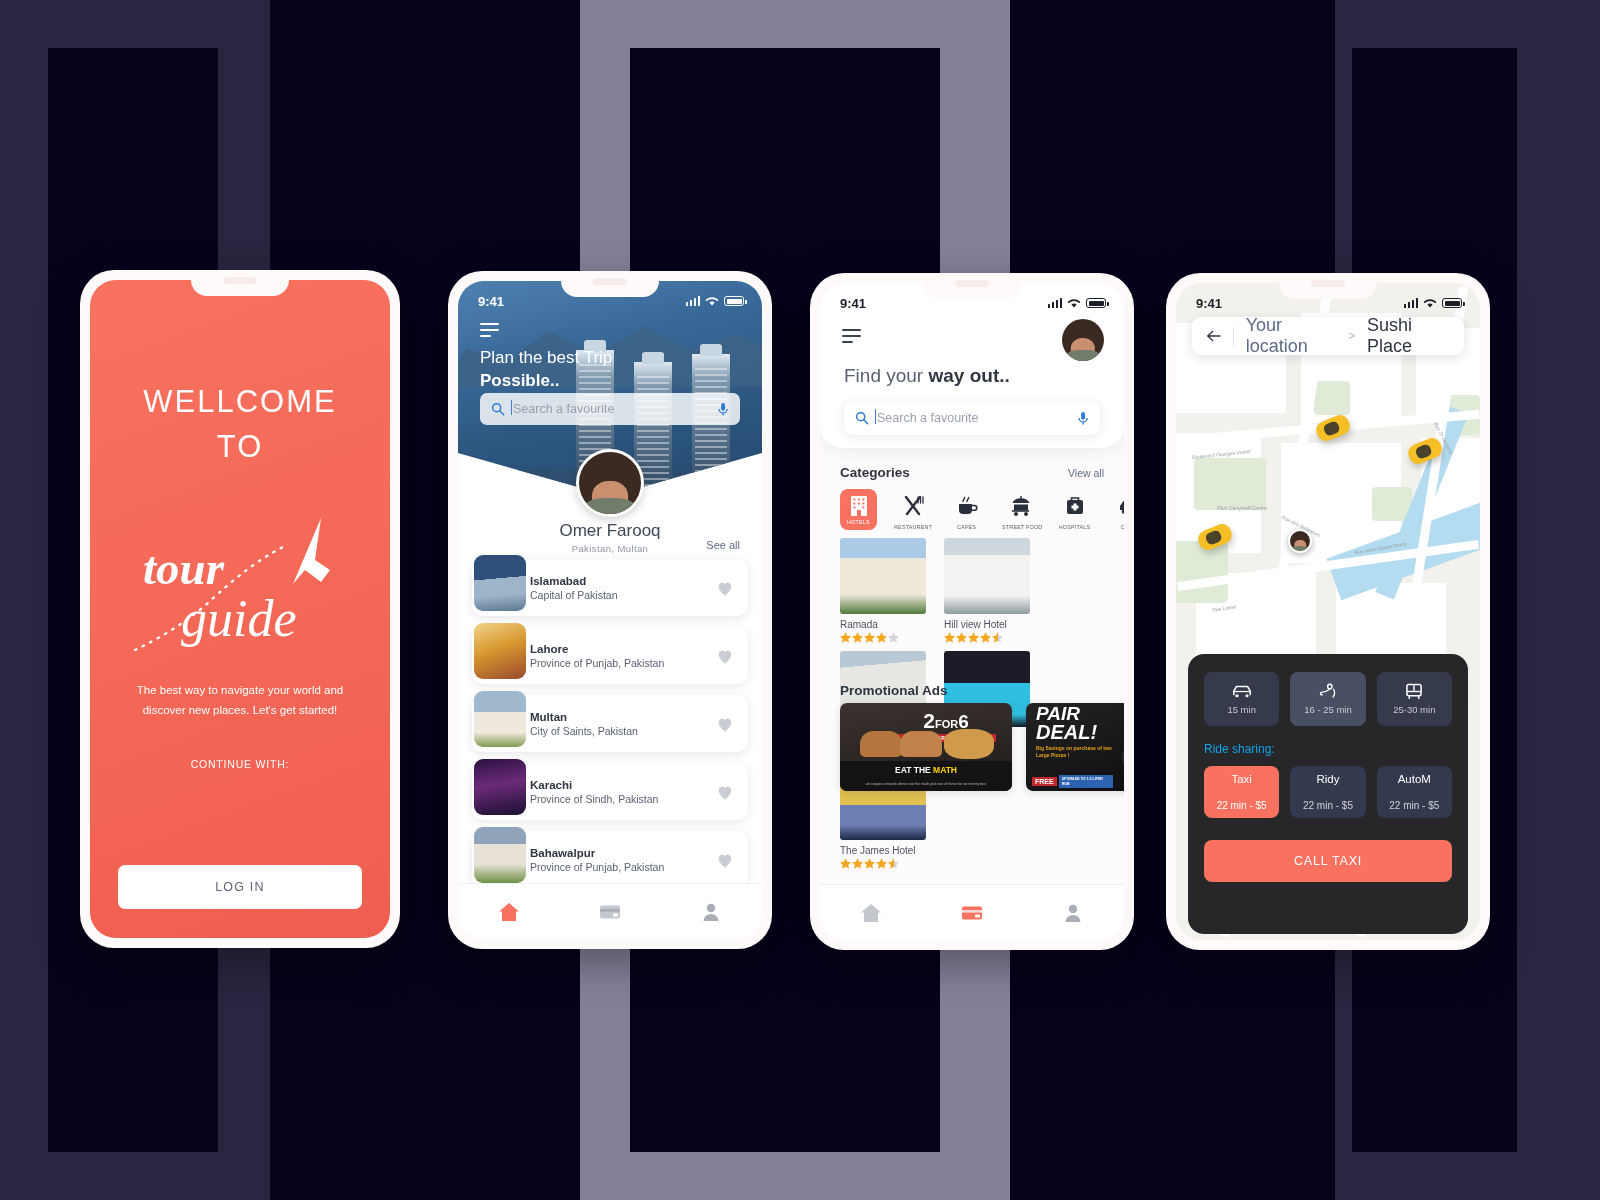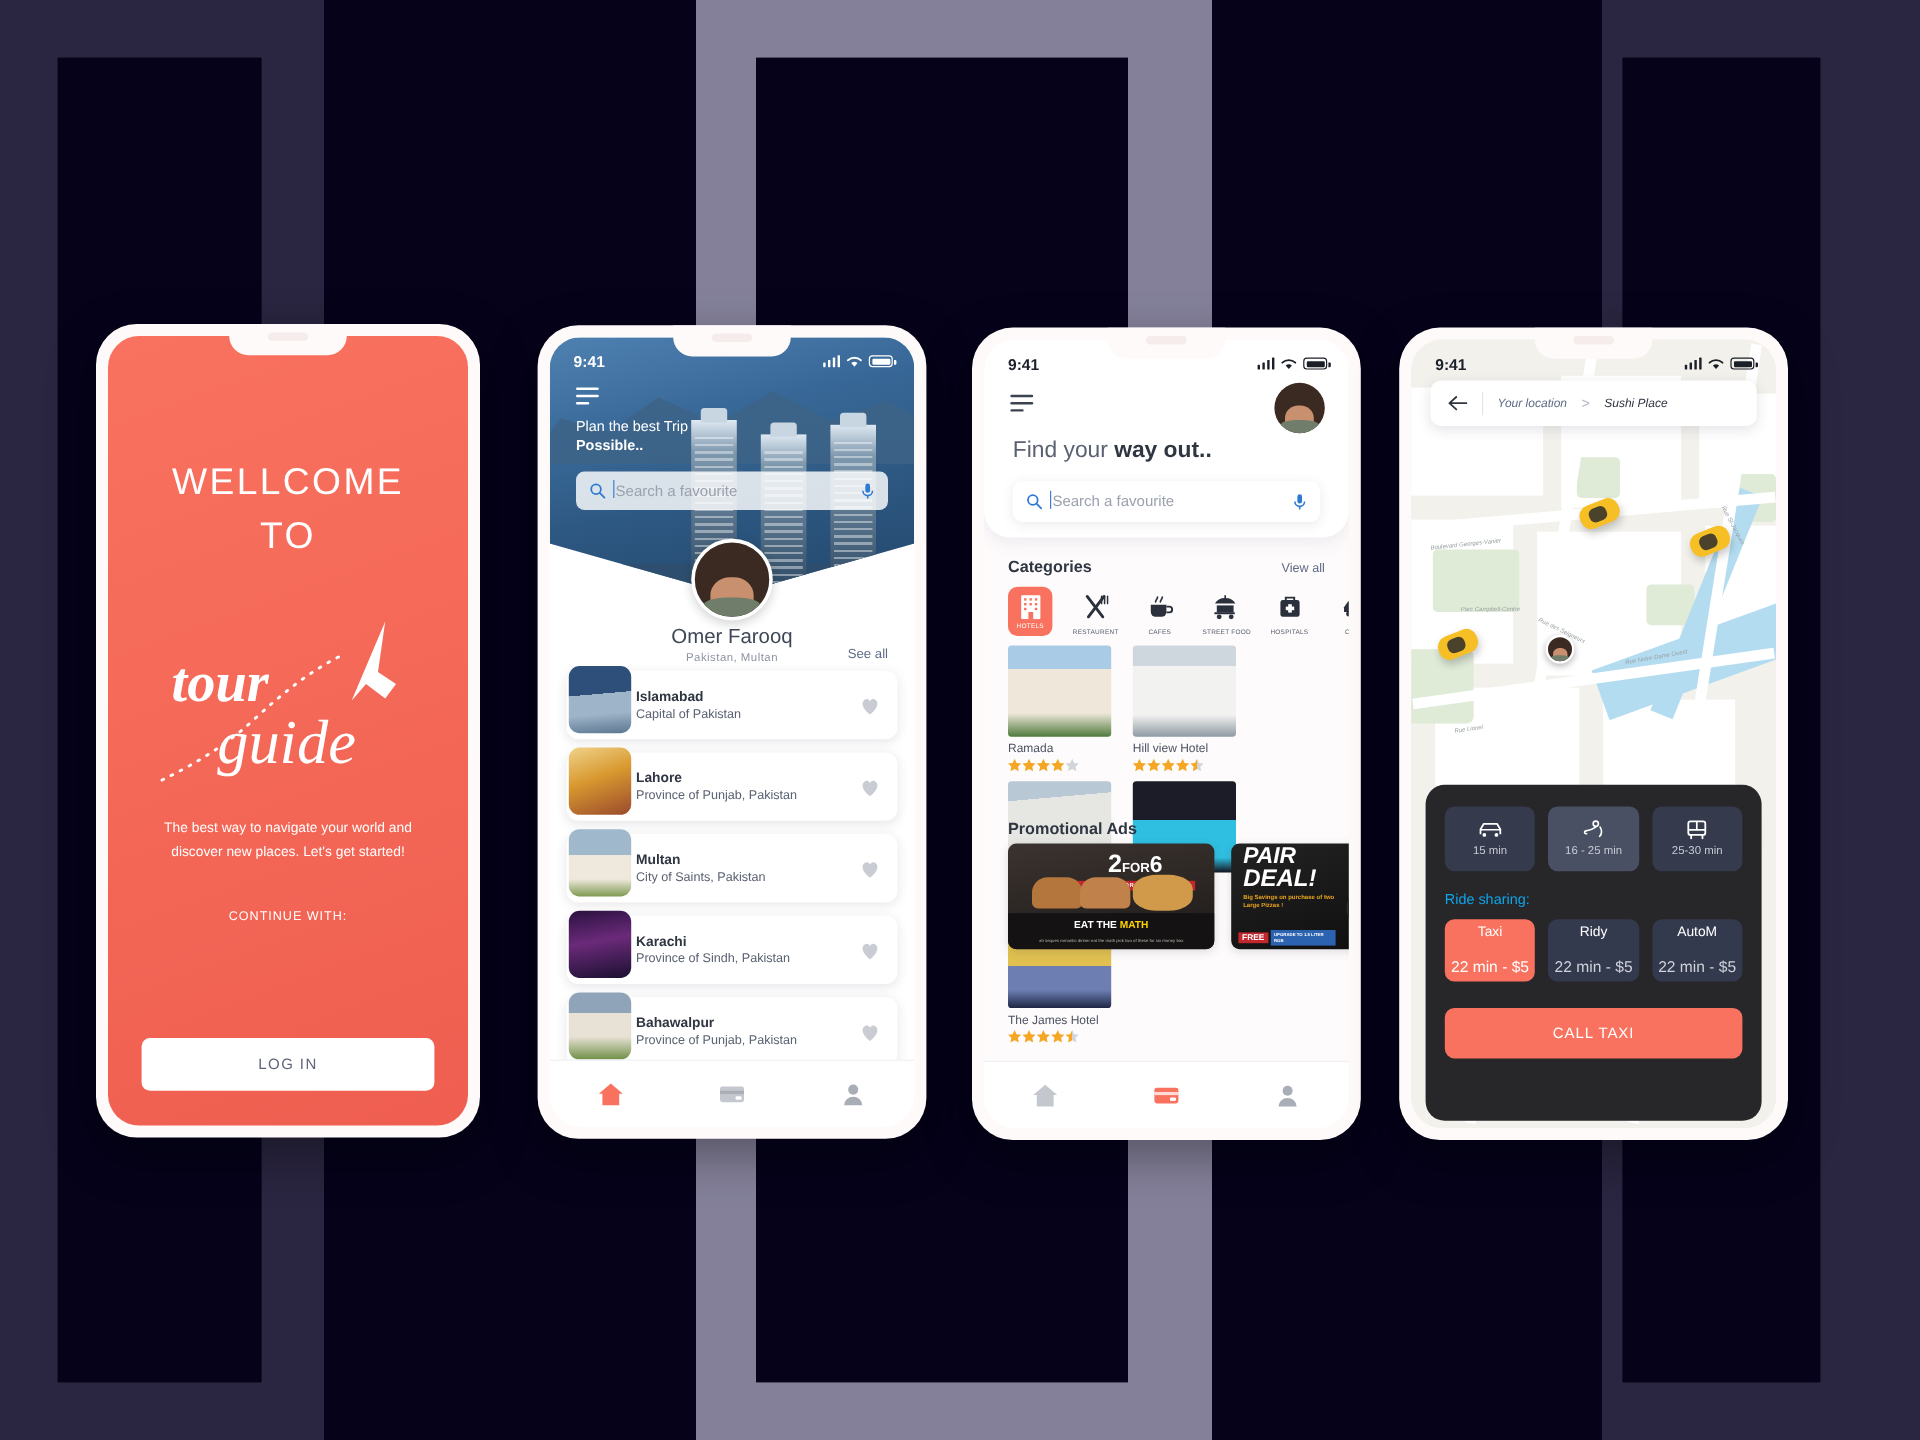--- a/index.html
+++ b/index.html
@@ -124,21 +124,21 @@
   .twr::before{content:"";position:absolute;top:-10px;left:22%;width:56%;height:12px;background:#c8d6e2;border-radius:3px 3px 0 0;}
   .twr::after{content:"";position:absolute;inset:14px 3px 0;background:
     repeating-linear-gradient(180deg,rgba(255,255,255,.42) 0 2px,transparent 2px 6px);}
   .t1{left:118px;width:38px;height:150px}
   .t2{left:176px;width:38px;height:138px}
   .t3{left:234px;width:38px;height:146px}
   .road{position:absolute;bottom:0;left:0;right:0;height:26px;background:#2f4e6b;opacity:.75;}
   .hamb { position:absolute; top:42px; left:22px; z-index:12; cursor:pointer; }
   .hamb i{display:block;height:2px;background:#fff;border-radius:1px;margin-bottom:4px;}
   .hamb i:nth-child(1){width:19px}.hamb i:nth-child(2){width:19px}.hamb i:nth-child(3){width:11px}
-  .s2-tagline{position:absolute;top:66px;left:22px;z-index:12;color:#fff;font-size:12px;line-height:1.35;}
+  .s2-tagline{position:absolute;top:66px;left:22px;z-index:12;color:#fff;font-size:17px;line-height:1.35;}
   .s2-tagline b{font-weight:bold;}
   .searchbar{
     position:absolute;left:22px;right:22px;height:32px;
     background:rgba(255,255,255,.82);border-radius:7px;
     display:flex;align-items:center;padding:0 11px;gap:8px;z-index:12;
   }
   .s2-search{top:112px;}
   .search-txt{flex:1;font-size:12.5px;color:#9aa1ad;position:relative;}
   .search-txt::before{content:"";position:absolute;left:-2px;top:-2px;width:1px;height:15px;background:#3b82d6;}
   .avatar{border-radius:50%;overflow:hidden;background:#3b2a22;position:relative;}
@@ -211,21 +211,21 @@
   .taxi{position:absolute;width:34px;height:20px;background:#f6bf26;border-radius:9px;
     box-shadow:0 4px 7px rgba(0,0,0,.22);}
   .taxi::after{content:"";position:absolute;left:8px;top:4px;width:15px;height:12px;
     background:#2b2b2b;border-radius:5px;opacity:.85;}
   .backbar{
     position:absolute;top:34px;left:16px;right:16px;height:38px;background:#fff;
     border-radius:9px;display:flex;align-items:center;padding:0 14px;gap:12px;z-index:20;
     box-shadow:0 3px 11px rgba(60,60,90,.15);
   }
   .backdiv{width:1px;height:19px;background:#e3e5ea;}
-  .crumb{font-size:10px;color:#5e6b85;cursor:pointer;font-style:italic;}
+  .crumb{font-size:18px;color:#5e6b85;cursor:pointer;}
   .crumb.cur{color:#2f3642;}
   .crumb-sep{color:#b4b9c4;font-size:12px;}
   .locbtn{position:absolute;right:18px;bottom:232px;width:32px;height:32px;background:#fff;
     border-radius:9px;display:flex;align-items:center;justify-content:center;z-index:20;
     box-shadow:0 3px 9px rgba(0,0,0,.17);cursor:pointer;}
   .me-marker{position:absolute;width:24px;height:24px;border-radius:50%;border:2.5px solid #fff;
     overflow:hidden;box-shadow:0 2px 6px rgba(0,0,0,.3);z-index:15;}
   .ridepanel{
     position:absolute;left:12px;right:12px;bottom:6px;height:280px;background:#272629;
     border-radius:16px;z-index:22;padding:18px 16px 0;
@@ -234,21 +234,21 @@
   .mode{flex:1;height:54px;background:#353a4d;border-radius:8px;display:flex;flex-direction:column;
     align-items:center;justify-content:center;gap:4px;cursor:pointer;}
   .mode.sel{background:#4a5063;}
   .mode .mt{font-size:9.5px;color:#c7cad3;}
   .ridelabel{font-size:12px;color:#0ea5e9;margin:16px 0 10px;}
   .rides{display:flex;gap:11px;}
   .ride{flex:1;height:52px;background:#343a4e;border-radius:8px;display:flex;flex-direction:column;
     align-items:center;justify-content:center;gap:3px;cursor:pointer;}
   .ride.sel{background:#f9725f;}
   .ride .rn{font-size:11.5px;color:#fff;}
-  .ride .rp{font-size:13px;color:#cfd2d9;margin-top:12px;}
+  .ride .rp{font-size:10px;color:#cfd2d9;margin-top:12px;}
   .ride.sel .rp{color:#fff;}
   .calltaxi{
     margin-top:22px;height:42px;background:#f9725f;border-radius:8px;border:none;width:100%;
     color:#fff;font-size:12.5px;letter-spacing:.8px;font-family:inherit;cursor:pointer;
   }
   .homebar{position:absolute;bottom:10px;left:50%;transform:translateX(-50%);
     width:104px;height:4px;background:#c9ccd3;border-radius:3px;}
 </style>
 </head>
 <body>

